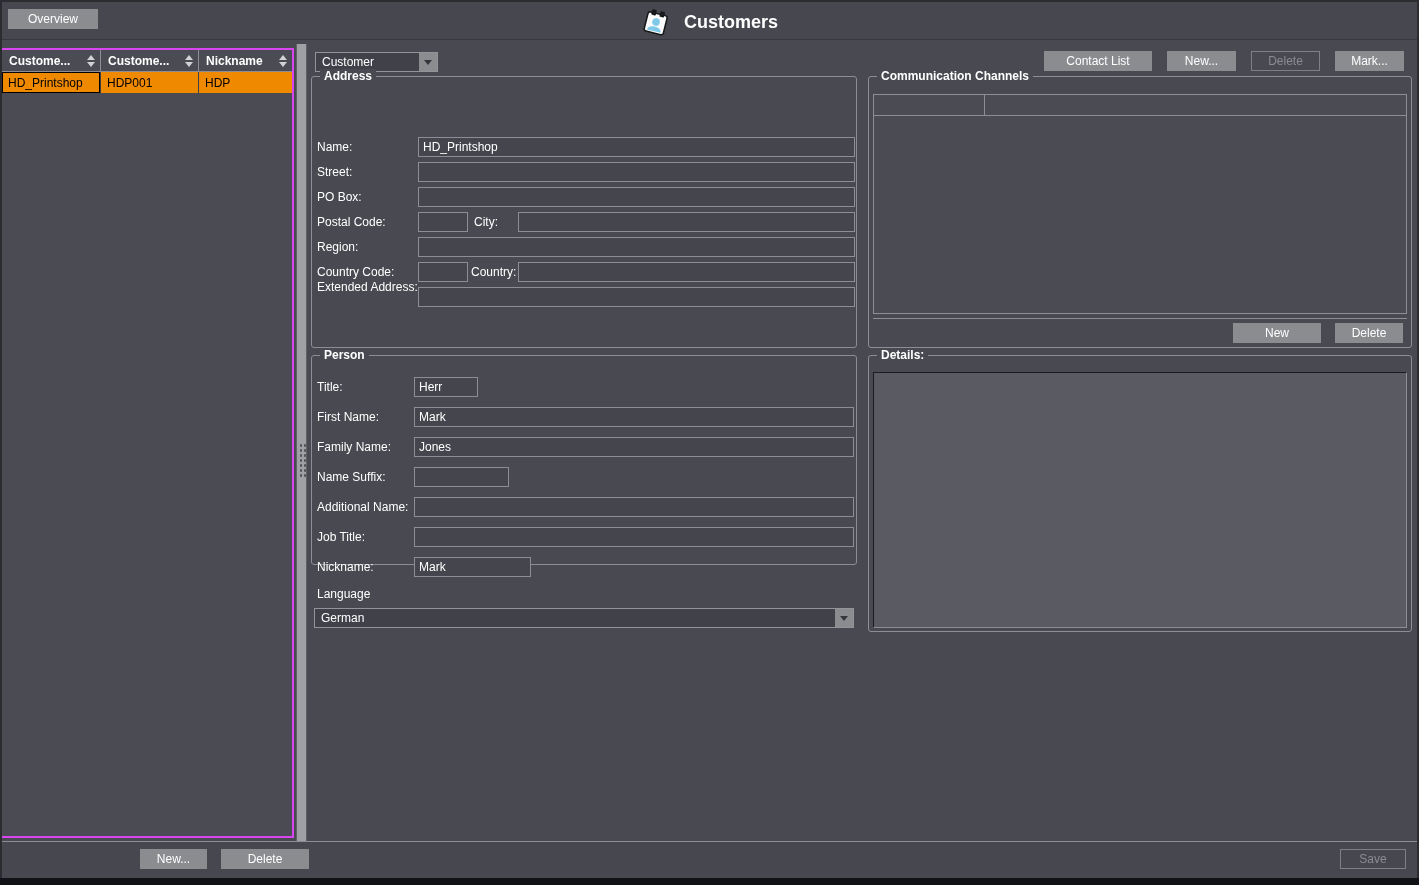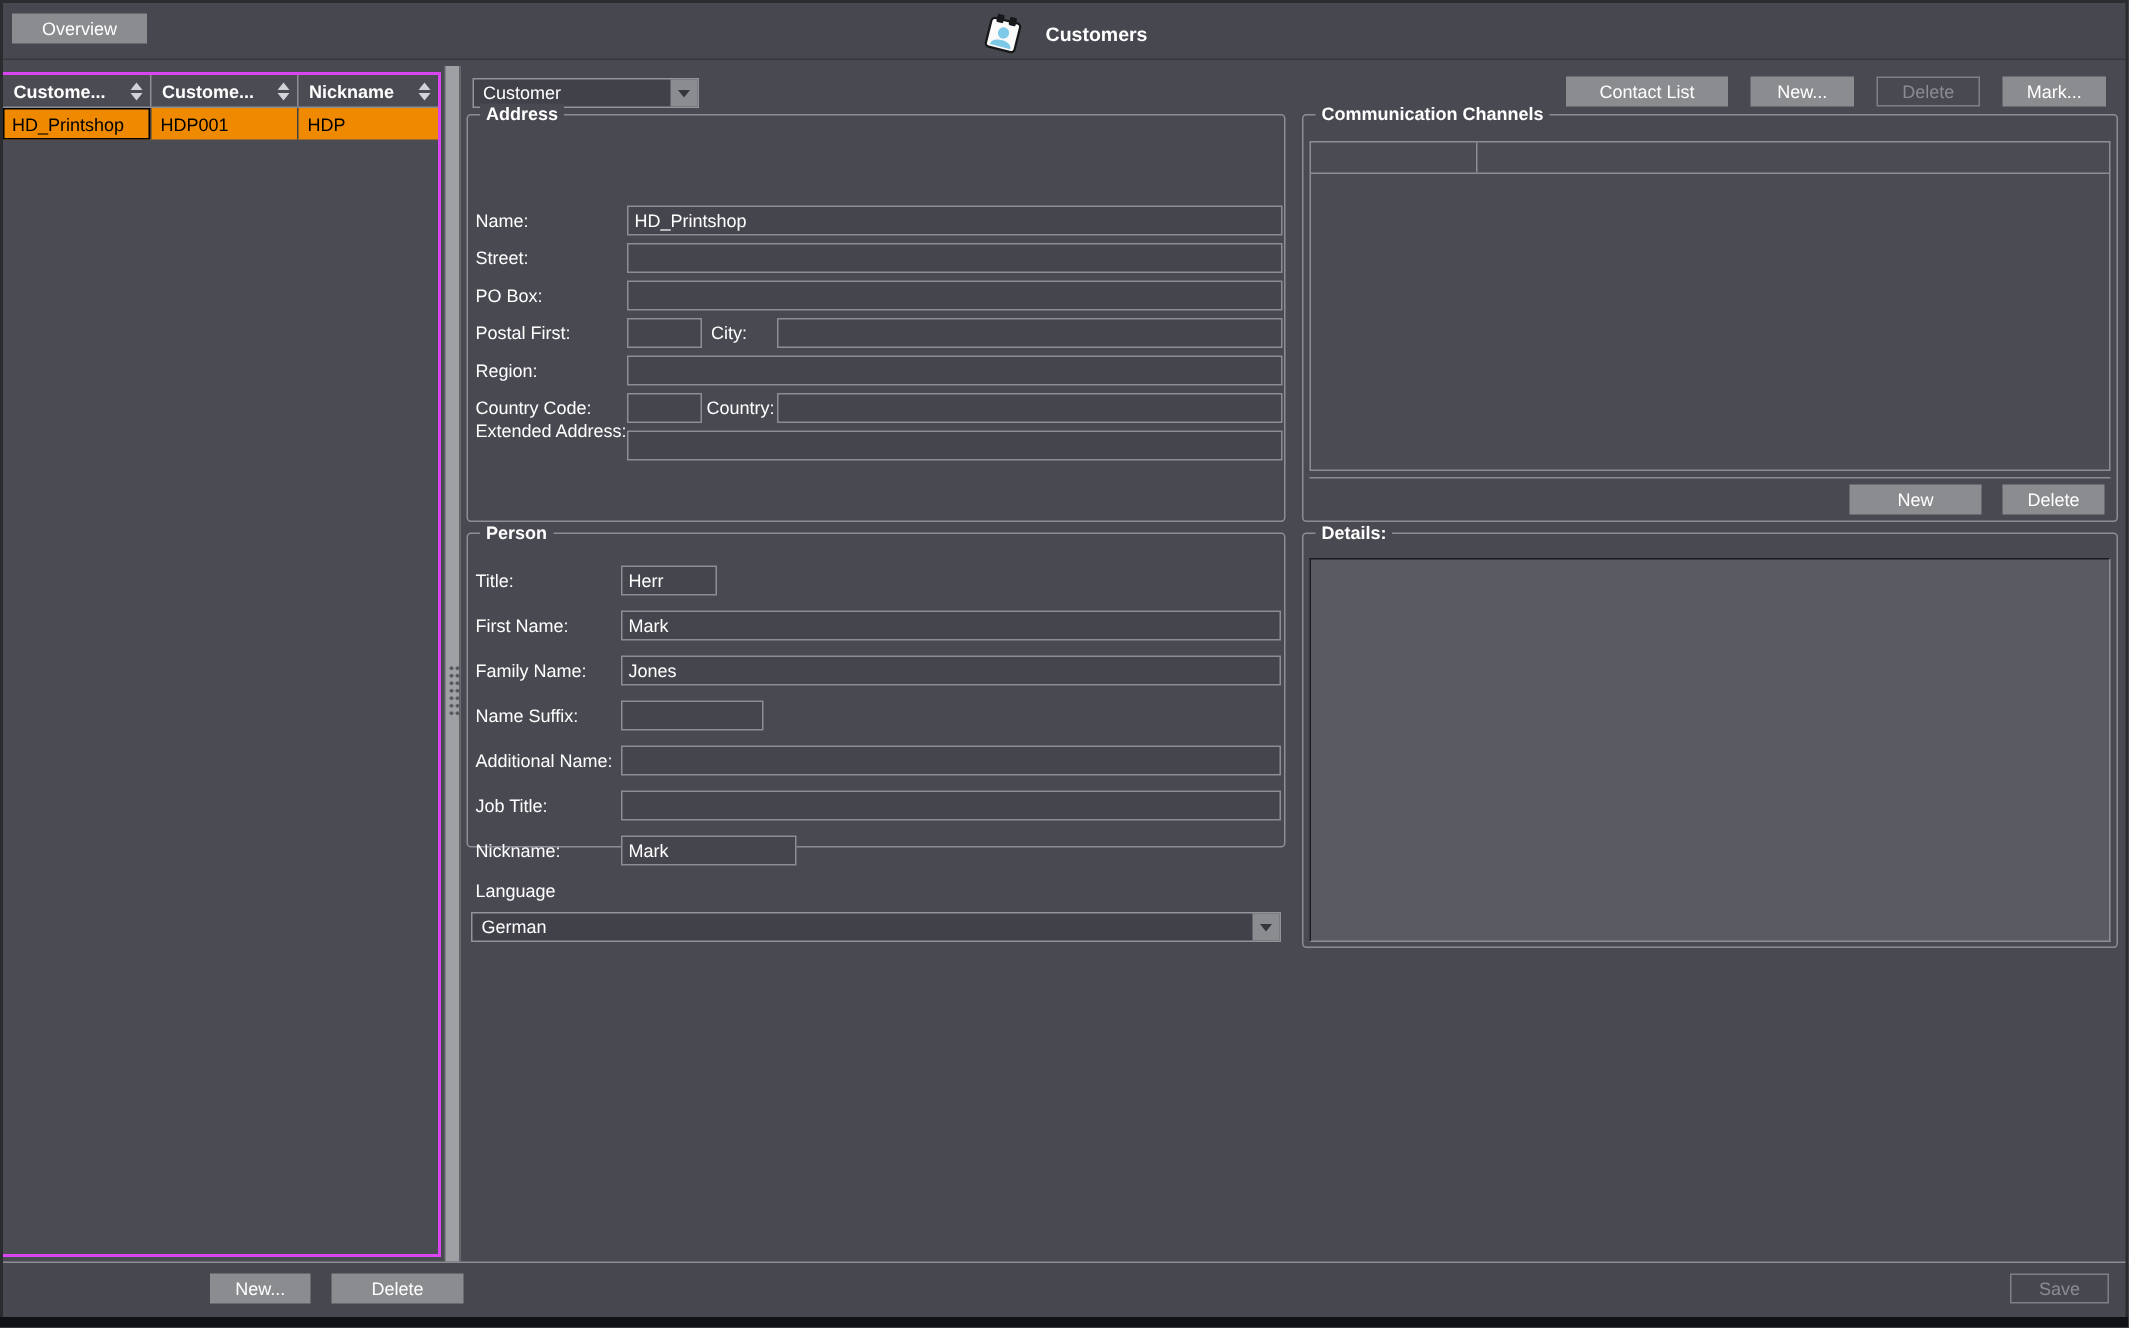--- a/index.html
+++ b/index.html
@@ -13,21 +13,21 @@
   .bottom-strip { position:absolute; left:0; right:0; bottom:0; height:7px; background:#111215; }
 
   
   .topbar { position:absolute; left:0; top:0; width:1419px; height:40px; background:#47484F;
             border-top:2px solid #2b2c30; border-bottom:1px solid #37383D; }
   .btn { display:inline-block; background:#8B8C90; color:#fff; border:none; text-align:center;
          height:20px; line-height:20px; font-family:"Liberation Sans",sans-serif; font-size:12px; cursor:default; }
   .btn-disabled { background:transparent; border:1px solid #7F8087; color:#8B8C93; line-height:18px; }
   .overview-btn { position:absolute; left:8px; top:7px; width:90px; }
   .title-wrap { position:absolute; left:0; right:0; top:0; height:40px; display:flex; align-items:center; justify-content:center; gap:13px; pointer-events:none; }
-  .title-text { font-weight:bold; font-size:13px; }
+  .title-text { font-weight:bold; font-size:18px; }
 
   
   .cust-table { position:absolute; left:0; top:48px; width:294px; height:790px;
                 background:#4B4C53; border:2px solid #d946ef; }
   .cust-head { display:flex; height:22px; border-bottom:1px solid #8D8E95; }
   .cust-head .hc { display:flex; align-items:center; padding-left:7px; font-weight:bold; border-right:1px solid #8D8E95; }
   .hc1 { width:99px; } .hc2 { width:98px; } .hc3 { flex:1; border-right:none !important; }
   .sort { display:inline-flex; flex-direction:column; gap:2px; margin-left:auto; margin-right:5px; }
   .sort .up   { width:0; height:0; border-left:4px solid transparent; border-right:4px solid transparent; border-bottom:5px solid #D2D3D7; }
   .sort .down { width:0; height:0; border-left:4px solid transparent; border-right:4px solid transparent; border-top:5px solid #D2D3D7; }
@@ -40,21 +40,21 @@
               border-left:1px solid #606166; border-right:1px solid #606166; }
   .splitter-dots { position:absolute; left:2px; top:399px; width:7px; height:36px;
                    background-image: radial-gradient(circle, #55565B 1.1px, transparent 1.2px);
                    background-size:4px 5px; }
 
   
   .combo { position:absolute; height:20px; background:#404149; border:1px solid #93949B; display:flex; align-items:center; }
   .combo .cv { padding-left:6px; flex:1; white-space:nowrap; overflow:hidden; }
   .combo .arrow { width:18px; height:100%; background:#8B8C90; display:flex; align-items:center; justify-content:center; }
   .combo .arrow i { width:0; height:0; border-left:4px solid transparent; border-right:4px solid transparent; border-top:5px solid #35363C; }
-  .type-combo { left:315px; top:52px; width:151px; }
+  .type-combo { left:315px; top:52px; width:123px; }
   .top-buttons { position:absolute; top:51px; right:15px; display:flex; gap:15px; }
   .w108{ width:108px; } .w69{ width:69px; } .w70{ width:88px; } .w68{ width:68px; } .w66{ width:66px; } .w67{ width:67px; }
 
   
   .groupbox { position:absolute; border:1px solid #8D8E95; border-radius:3px; }
   .glabel { position:absolute; top:-8px; left:8px; background:#494A51; padding:0 4px; font-weight:bold; white-space:nowrap; }
   .gb-address { left:311px; top:76px;  width:546px; height:272px; }
   .gb-comm    { left:868px; top:76px;  width:544px; height:272px; }
   .gb-person  { left:311px; top:355px; width:546px; height:210px; }
   .gb-details { left:868px; top:355px; width:544px; height:277px; }
@@ -155,21 +155,21 @@
   </div>
 
   <div class="groupbox gb-address">
     <span class="glabel">Address</span>
     <span class="flabel" style="top:60px;">Name:</span>
     <input class="tinput" style="left: 106px; top: 60px; width: 437px;" value="HD_Printshop">
     <span class="flabel" style="top:85px;">Street:</span>
     <input class="tinput" style="left: 106px; top: 85px; width: 437px;" value="">
     <span class="flabel" style="top:110px;">PO Box:</span>
     <input class="tinput" style="left: 106px; top: 110px; width: 437px;" value="">
-    <span class="flabel" style="top:135px;">Postal First:</span>
+    <span class="flabel" style="top:135px;">Postal Code:</span>
     <input class="tinput" style="left: 106px; top: 135px; width: 50px;" value="">
     <span class="flabel" style="left:162px; top:135px;">City:</span>
     <input class="tinput" style="left: 206px; top: 135px; width: 337px;" value="">
     <span class="flabel" style="top:160px;">Region:</span>
     <input class="tinput" style="left: 106px; top: 160px; width: 437px;" value="">
     <span class="flabel" style="top:185px;">Country Code:</span>
     <input class="tinput" style="left: 106px; top: 185px; width: 50px;" value="">
     <span class="flabel" style="left:159px; top:185px;">Country:</span>
     <input class="tinput" style="left: 206px; top: 185px; width: 337px;" value="">
     <span class="flabel" style="top:200px;">Extended Address:</span>

